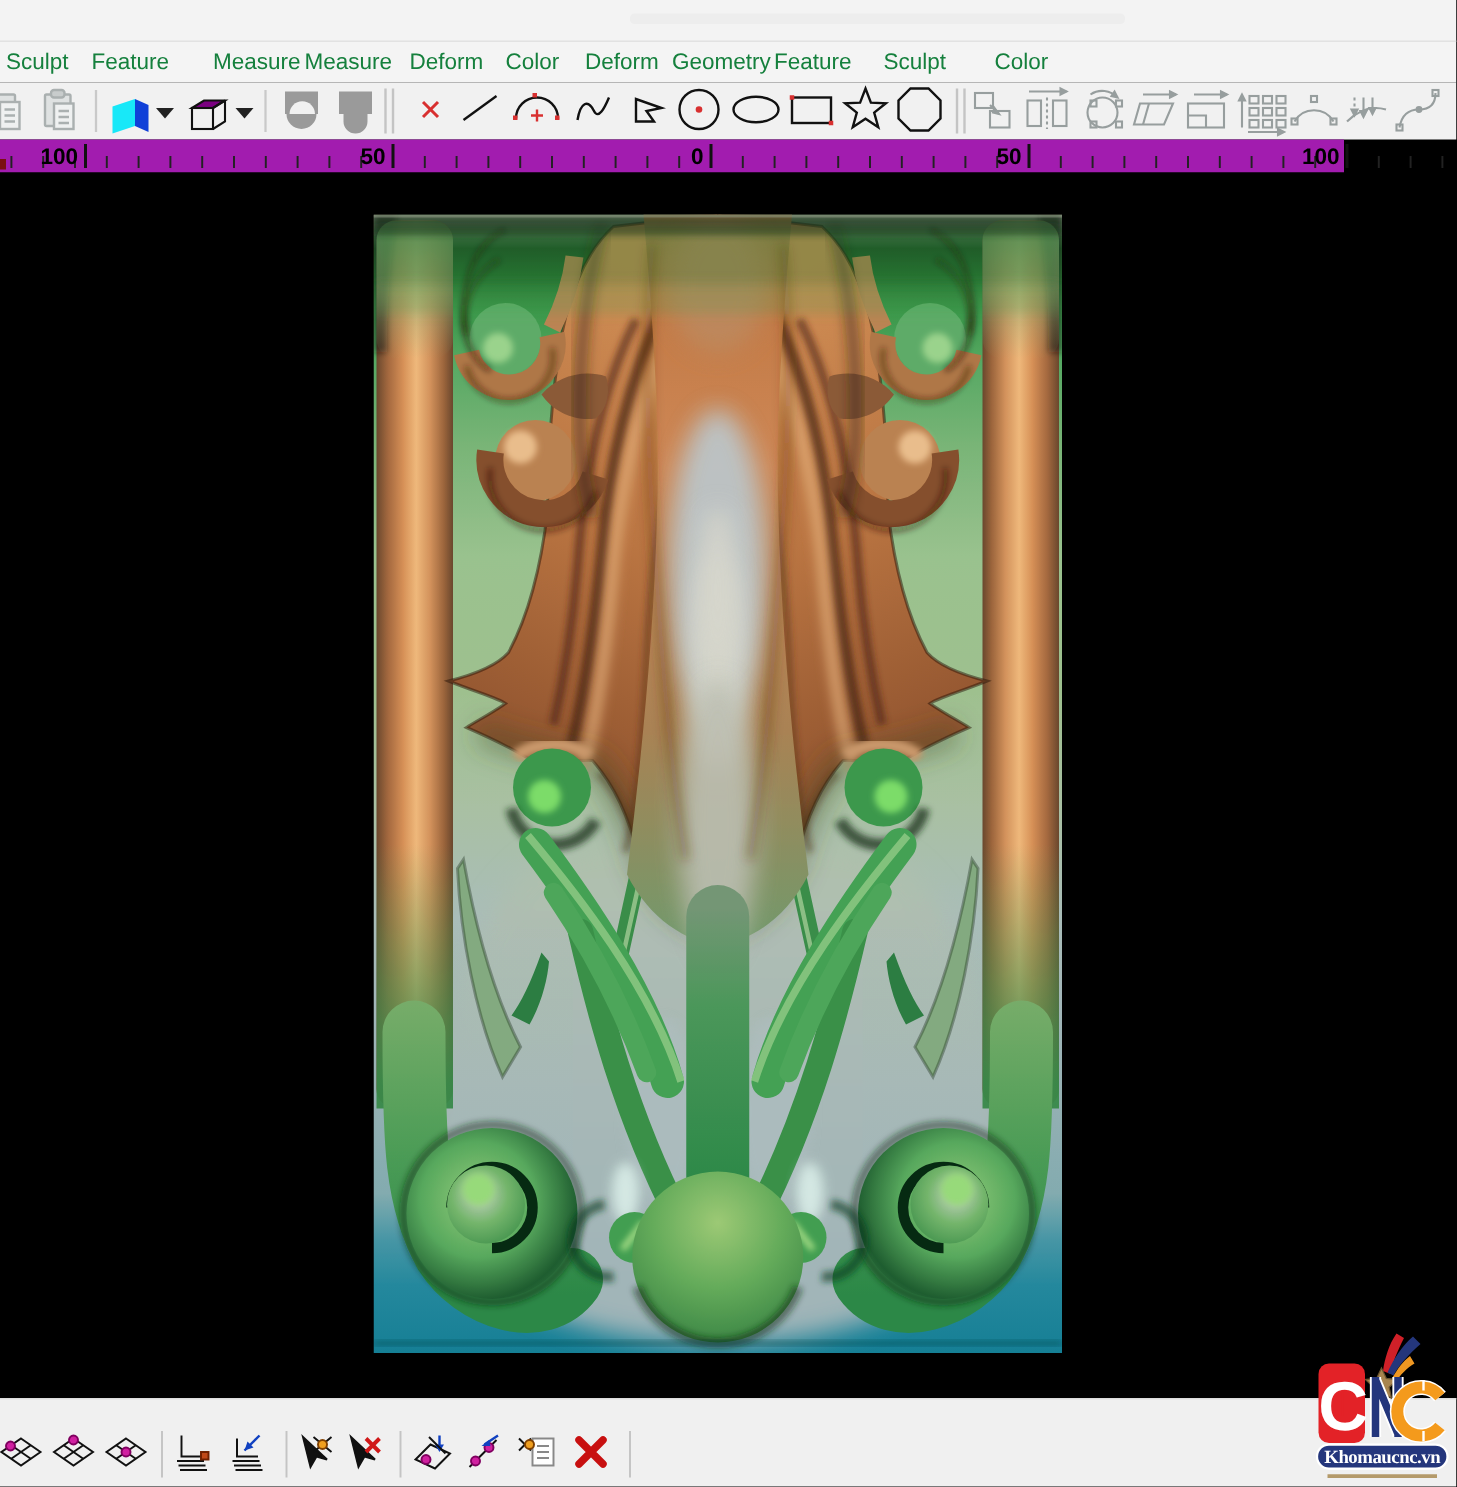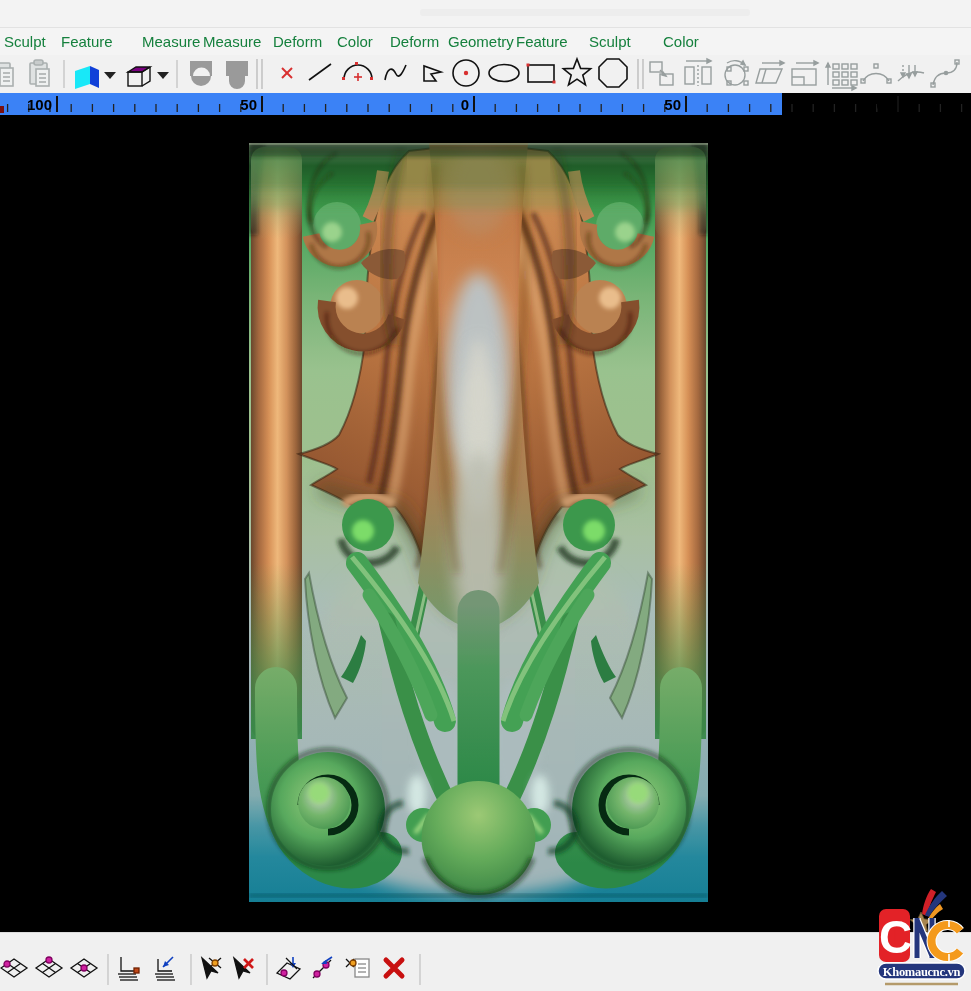--- a/index.html
+++ b/index.html
@@ -4,21 +4,21 @@
 <style>
 html,body{margin:0;padding:0;}
 body{width:971px;height:991px;position:relative;overflow:hidden;background:#000;
  font-family:"Liberation Sans", sans-serif;}
 .abs{position:absolute;}
 #topstrip{left:0;top:0;width:971px;height:27px;background:#f3f3f3;border-bottom:1px solid #e2e2e2;}
 #smudge{left:420px;top:9px;width:330px;height:7px;background:#ededed;border-radius:3px;}
 #menubar{left:0;top:28px;width:971px;height:27px;background:#f4f4f4;}
 #menubar span{position:absolute;top:5px;font-size:15px;color:#15803d;}
 #toolbar{left:0;top:55px;width:971px;height:38px;background:#f1f1f1;}
-#ruler{left:0;top:93px;width:782px;height:22px;background:#3b82f6;}
+#ruler{left:0;top:93px;width:896px;height:22px;background:#a21caf;}
 #canvas{left:0;top:115px;width:971px;height:817px;background:#000;}
 #relief{left:249px;top:143px;width:459px;height:759px;filter:saturate(1.22) brightness(0.95) contrast(1.06);}
 #bottombar{left:0;top:932px;width:971px;height:59px;background:#f0f0f0;border-top:1px solid #dcdcdc;}
 #logo{left:872px;top:884px;width:99px;height:107px;}
 </style>
 </head>
 <body>
 <div id="topstrip" class="abs">
     <div id="smudge" class="abs"></div>
   </div>

